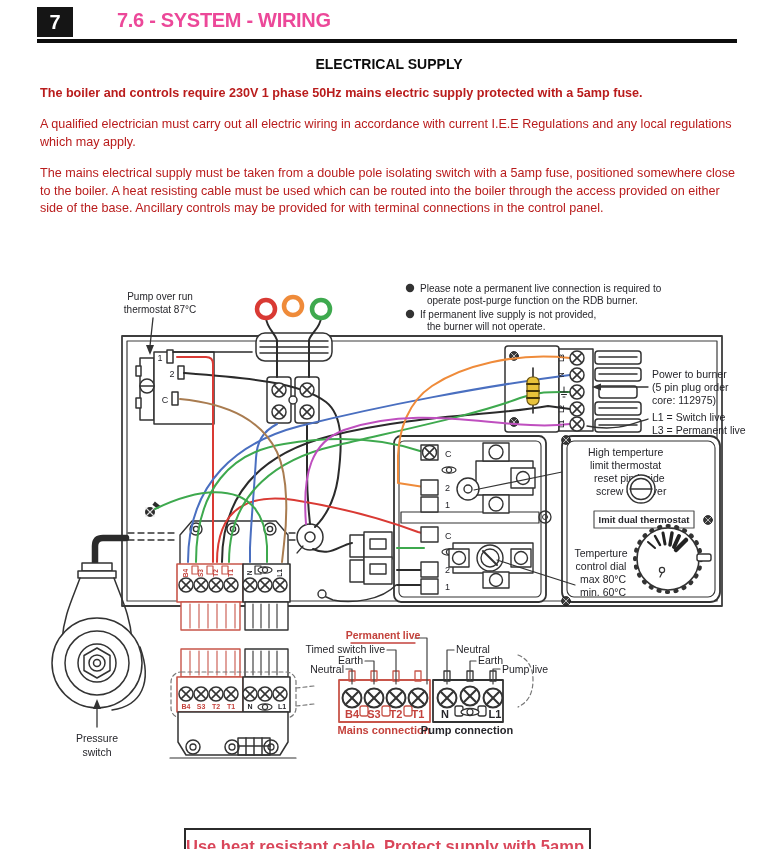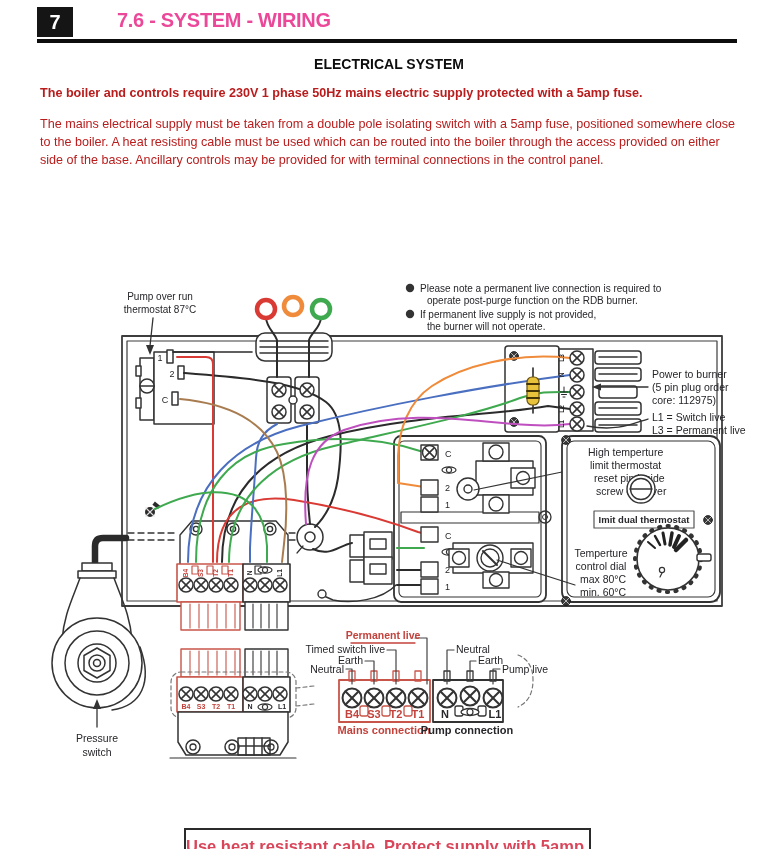--- a/index.html
+++ b/index.html
@@ -31,22 +31,23 @@
 
 <div class="hdr">
   <div class="hdr-tab">
       <span>7</span>
     </div>
   <div class="hdr-title">7.6 - SYSTEM - WIRING</div>
   <div class="hdr-rule"></div>
 </div>
 
 <div class="intro">
-  <h2>ELECTRICAL SYSTEM</h2>
+  <h2>ELECTRICAL SUPPLY</h2>
   <p class="b">The boiler and controls require 230V 1 phase 50Hz mains electric supply protected with a 5amp fuse.</p>
+  <p>A qualified electrician must carry out all electric wiring in accordance with current I.E.E Regulations and any local regulations which may apply.</p>
   <p>The mains electrical supply must be taken from a double pole isolating switch with a 5amp fuse, positioned somewhere close to the boiler. A heat resisting cable must be used which can be routed into the boiler through the access provided on either side of the base. Ancillary controls may be provided for with terminal connections in the control panel.</p>
 </div>
 
 <svg width="774" height="524" viewBox="0 268 774 524" style="position:absolute;left:0;top:268px;" fill="none" stroke-linecap="round" stroke-linejoin="round">
   <defs>
     <g id="xs">
       <circle r="7" fill="#fff" stroke="#333" stroke-width="1.5"></circle>
       <line x1="-4.4" y1="-4.4" x2="4.4" y2="4.4" stroke="#333" stroke-width="1.5"></line>
       <line x1="4.4" y1="-4.4" x2="-4.4" y2="4.4" stroke="#333" stroke-width="1.5"></line>
     </g>

